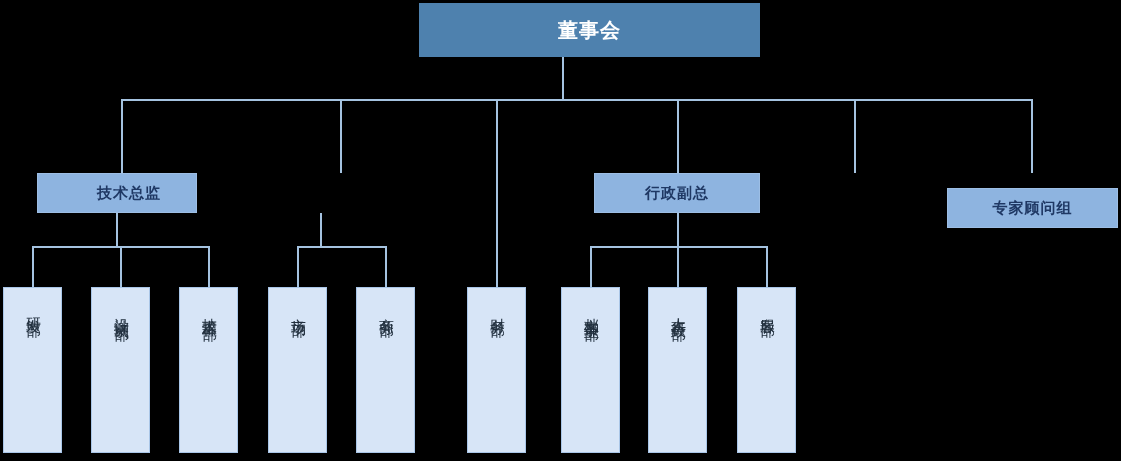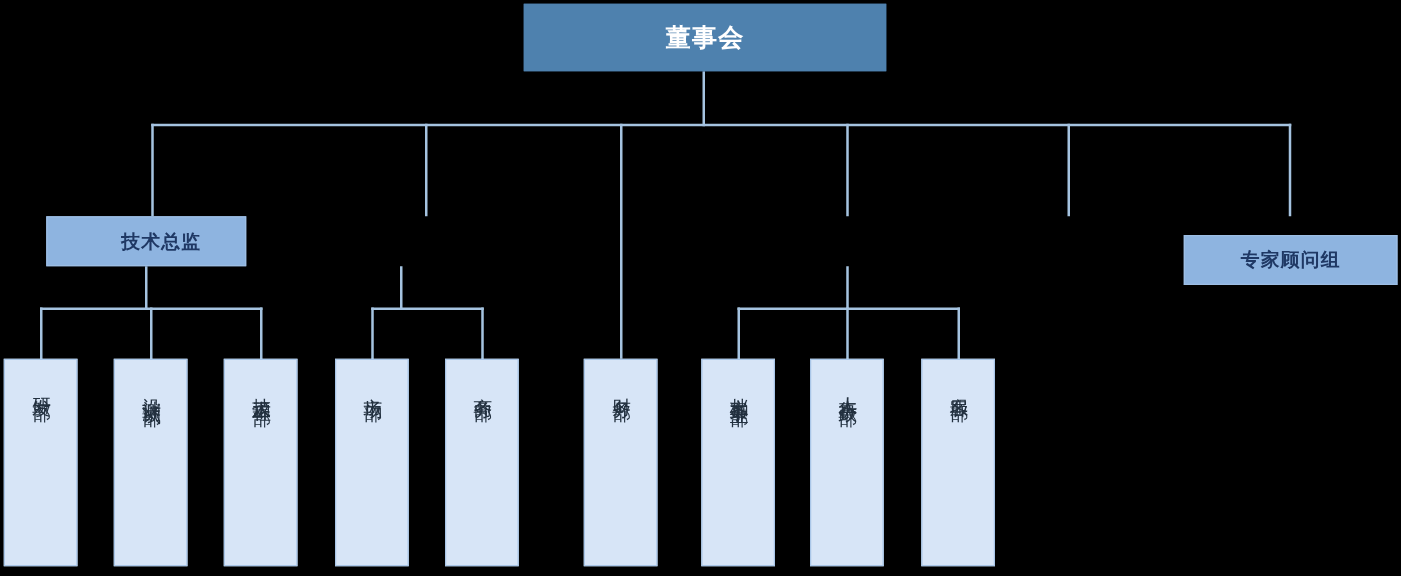--- a/index.html
+++ b/index.html
@@ -98,29 +98,32 @@
   <div class="conn h" style="left:297px; top:246px; width:90px;"></div>
   <div class="conn v" style="left:297px; top:246px; height:42px;"></div>
   <div class="conn v" style="left:385px; top:246px; height:42px;"></div>
 
   <div class="conn v" style="left:677px; top:213px; height:34px;"></div>
   <div class="conn h" style="left:590px; top:246px; width:178px;"></div>
   <div class="conn v" style="left:590px; top:246px; height:42px;"></div>
   <div class="conn v" style="left:677px; top:246px; height:42px;"></div>
   <div class="conn v" style="left:766px; top:246px; height:42px;"></div>
 
-  <div class="node root" style="left:419px; top:3px; width:290px; height:54px;">
+  <div class="node root" style="left:419px; top:3px; width:341px; height:54px;">
     <span>董事会</span>
   </div>
 
   <div class="node mid" style="left:37px; top:173px; width:160px; height:40px;padding-left:24px;">
     <span>技术总监</span>
   </div>
 
 
+  <div class="node mid" style="left:594px; top:173px; width:166px; height:40px;">
+    <span>行政副总</span>
+  </div>
 
 
   <div class="node mid" style="left:947px; top:188px; width:171px; height:40px;">
     <span>专家顾问组</span>
   </div>
 
   <div class="node leaf" style="left:3px; top:287px; width:59px; height:166px;">
     <span class="vtext">研发部</span>
   </div>
 

